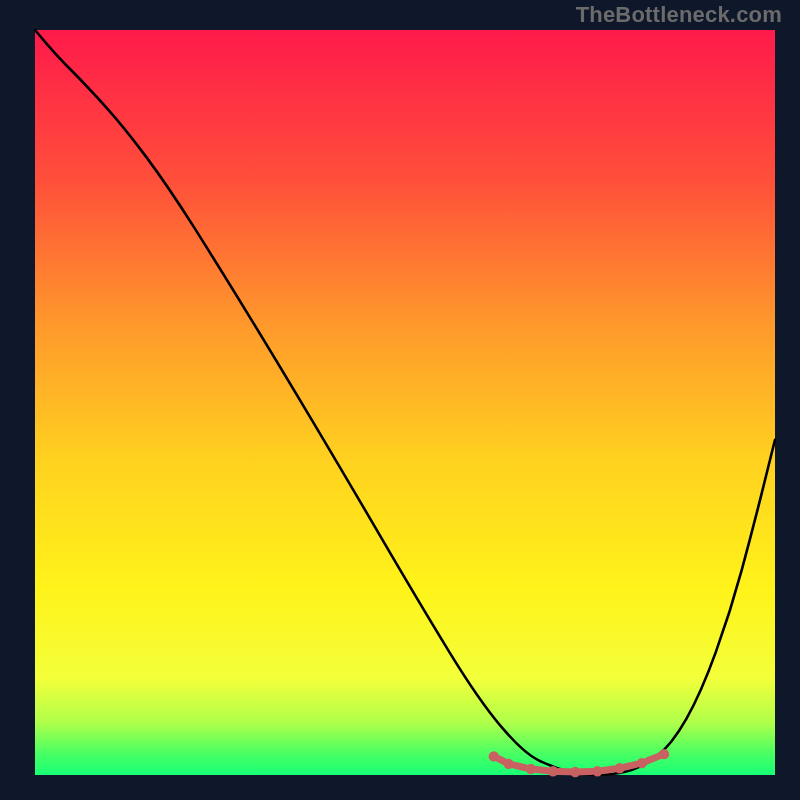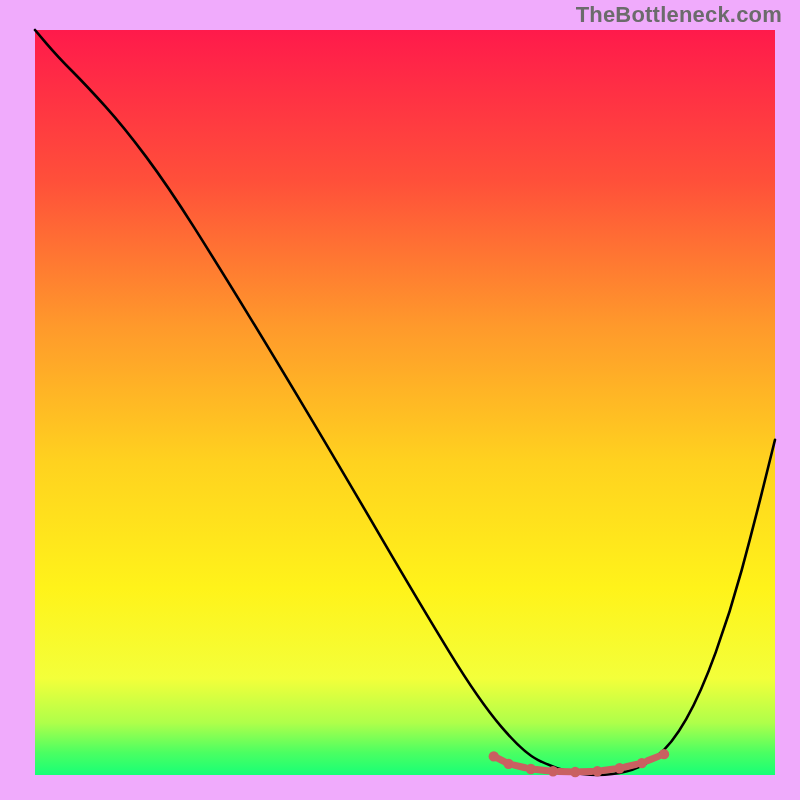--- a/index.html
+++ b/index.html
@@ -7,21 +7,21 @@
     padding: 0;
     width: 800px;
     height: 800px;
     background: #000000;
     overflow: hidden;
   }
   .frame {
     position: relative;
     width: 800px;
     height: 800px;
-    background: #f0abfc;
+    background: #0f172a;
   }
   .watermark {
     position: absolute;
     top: 2px;
     right: 18px;
     font-family: Arial, Helvetica, sans-serif;
     font-size: 22px;
     color: #6b6b6b;
     font-weight: 600;
     letter-spacing: 0.2px;

